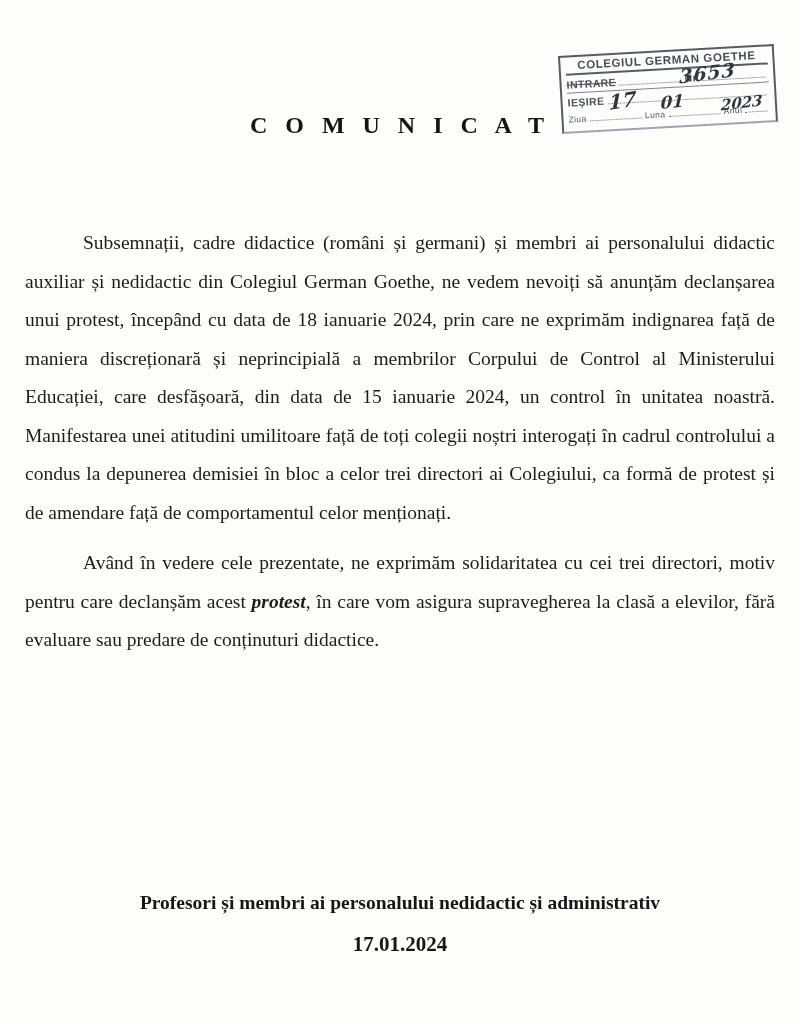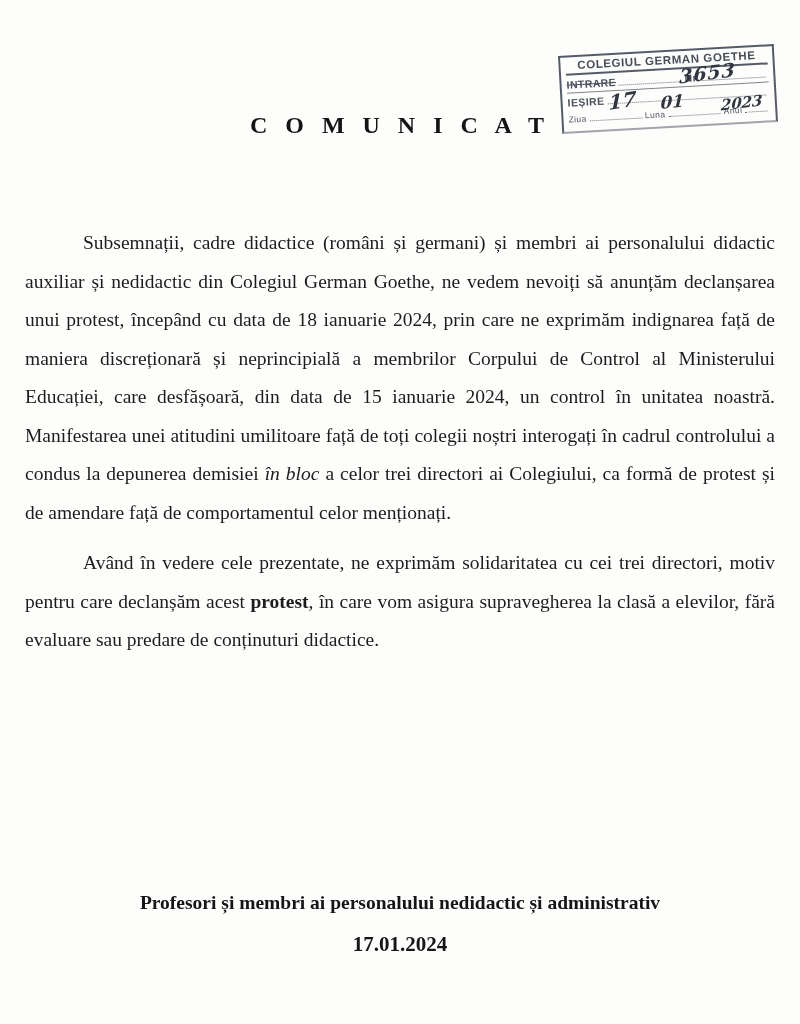--- a/index.html
+++ b/index.html
@@ -41,22 +41,22 @@
     text-align: justify;
     color: #1c1c1c;
   }
   .content p {
     margin: 0 0 12px 0;
     text-indent: 58px;
   }
   .content p.last {
     margin-bottom: 0;
   }
-  .italic { font-style: italic; }
-  .bold   { font-weight: bold; }
+  .italic { }
+  .bold   { font-weight: bold; font-style: italic; }
 
   
   .signature-block {
     position: absolute;
     top: 892px;
     left: 0;
     width: 100%;
     text-align: center;
   }
   .signature-line {

